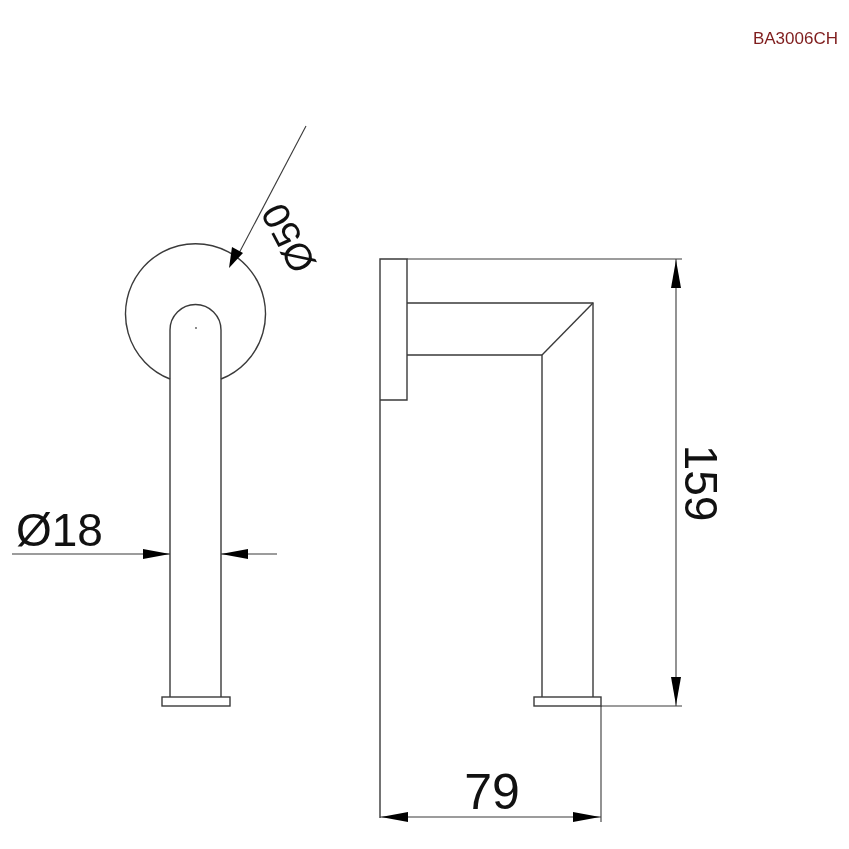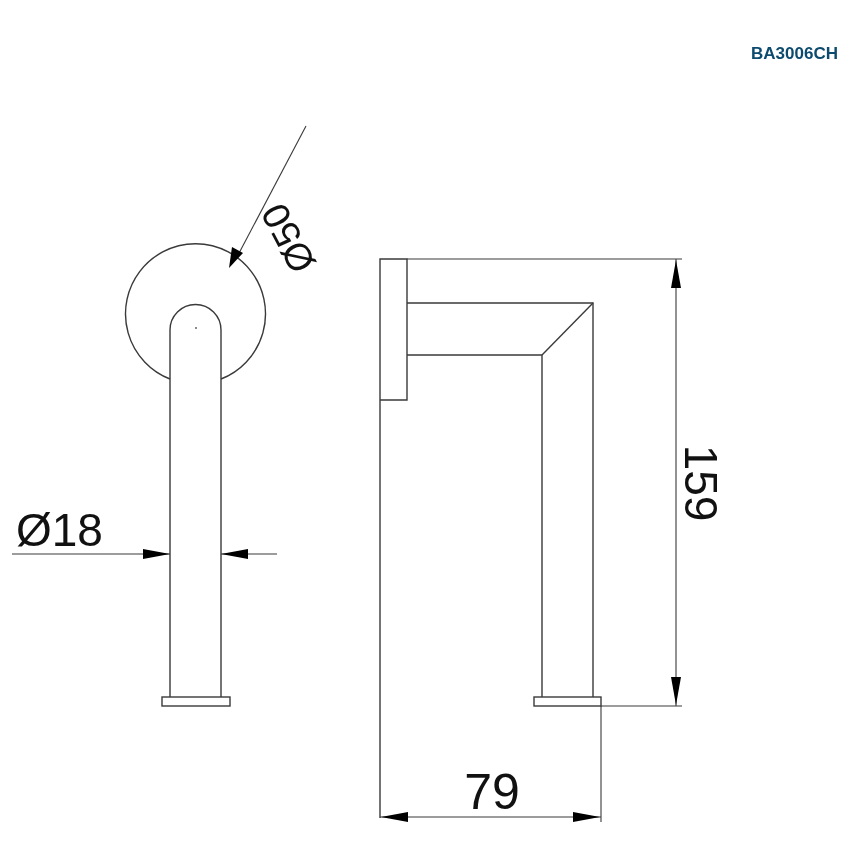--- a/index.html
+++ b/index.html
@@ -2,21 +2,21 @@
 <html><head>
 <meta charset="utf-8">
 <style>
   html, body { margin: 0; padding: 0; background: #ffffff; }
   body { width: 849px; height: 849px; position: relative; overflow: hidden; }
   svg { position: absolute; left: 0; top: 0; }
   .ln { stroke: #3a3a3a; stroke-width: 1.4; fill: none; }
   .dim { stroke: #3a3a3a; stroke-width: 1.1; fill: none; }
   .arrow { fill: #000000; stroke: none; }
   .lbl { font-family: "Liberation Sans", sans-serif; fill: #111111; }
-  .code { position: absolute; right: 11px; top: 44px; font-family: "Liberation Sans", sans-serif; font-size: 17px; color: #0c4a6e; font-weight: bold; }
+  .code { position: absolute; right: 11px; top: 29px; font-family: "Liberation Sans", sans-serif; font-size: 17px; color: #7f1d1d; }
 </style>
 </head>
 <body>
 
 <div class="code">BA3006CH</div>
 
 <svg width="849" height="849" viewBox="0 0 849 849">
 
   <g>
 

